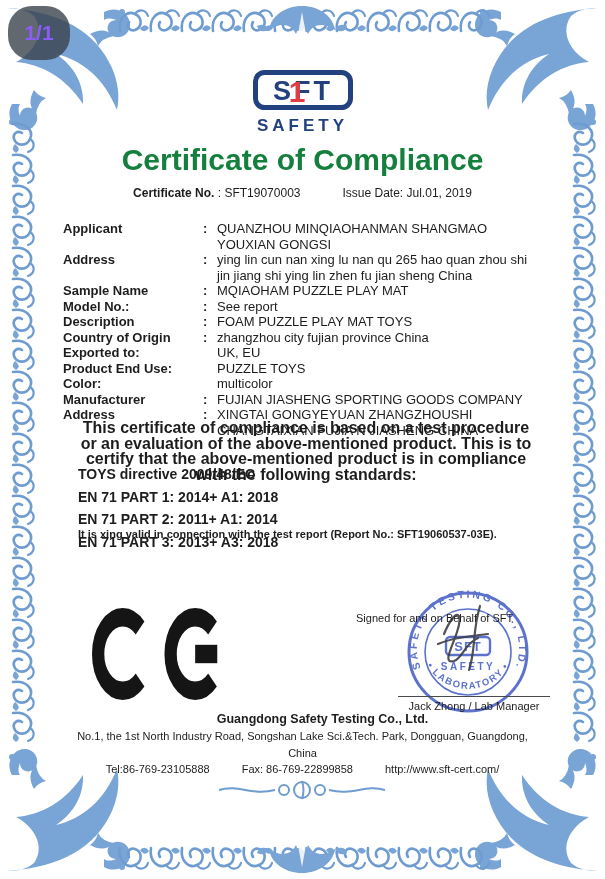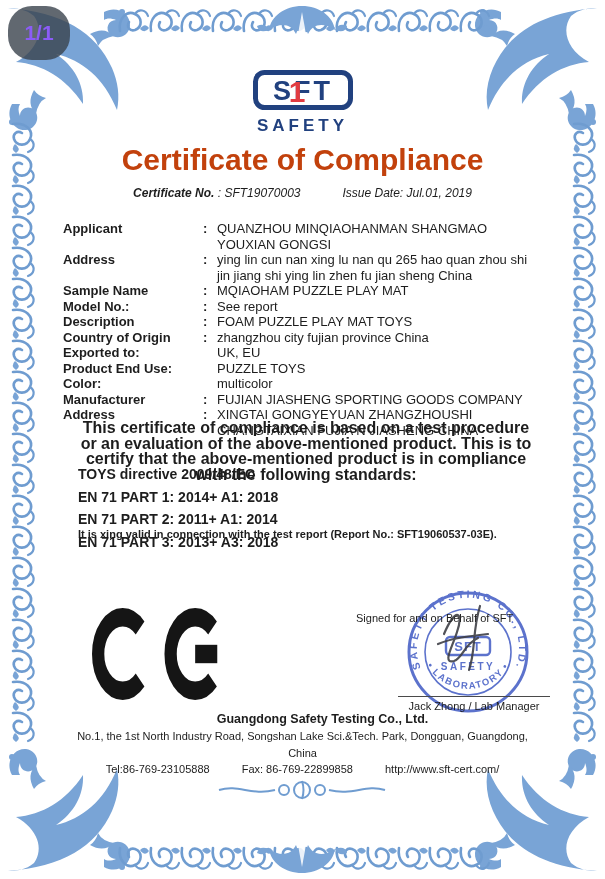--- a/index.html
+++ b/index.html
@@ -9,22 +9,22 @@
   }
   .border-svg{position:absolute;left:0;top:0;width:605px;height:879px;pointer-events:none;}
   .badge{
     position:absolute;left:8px;top:6px;width:62px;height:54px;border-radius:24px;
     background:rgba(58,66,76,0.80);color:#8b5cf6;font-size:21px;font-weight:bold;
     display:flex;align-items:center;justify-content:center;z-index:9;
   }
   .logo-wrap{position:absolute;left:0;top:70px;width:605px;text-align:center;}
   .logo-sub{margin-top:2px;font-size:17px;font-weight:bold;letter-spacing:4px;color:#21417f;}
   .title{position:absolute;left:0;top:143px;width:605px;margin:0;text-align:center;
-    font-size:30px;font-weight:bold;color:#c2410c;}
-  .certline{position:absolute;left:0;top:186px;width:605px;display:flex;justify-content:center;gap:42px;font-size:12px;font-style:italic;}
+    font-size:30px;font-weight:bold;color:#15803d;}
+  .certline{position:absolute;left:0;top:186px;width:605px;display:flex;justify-content:center;gap:42px;font-size:12px;}
   .certline .b{font-weight:bold;}
   .fields{position:absolute;left:63px;top:221px;width:478px;font-size:13px;line-height:15.5px;}
   .frow{display:flex;align-items:flex-start;}
   .flabel{width:140px;flex:0 0 140px;font-weight:bold;}
   .fsep{width:14px;flex:0 0 14px;font-weight:bold;}
   .fval{flex:1;}
   .statement{position:absolute;left:78px;top:420px;width:456px;margin:0;
     font-size:16px;line-height:15.5px;font-weight:bold;text-align:center;}
   .standards{position:absolute;left:78px;top:466px;width:456px;font-size:14px;font-weight:bold;}
   .std{margin-bottom:6.5px;}

